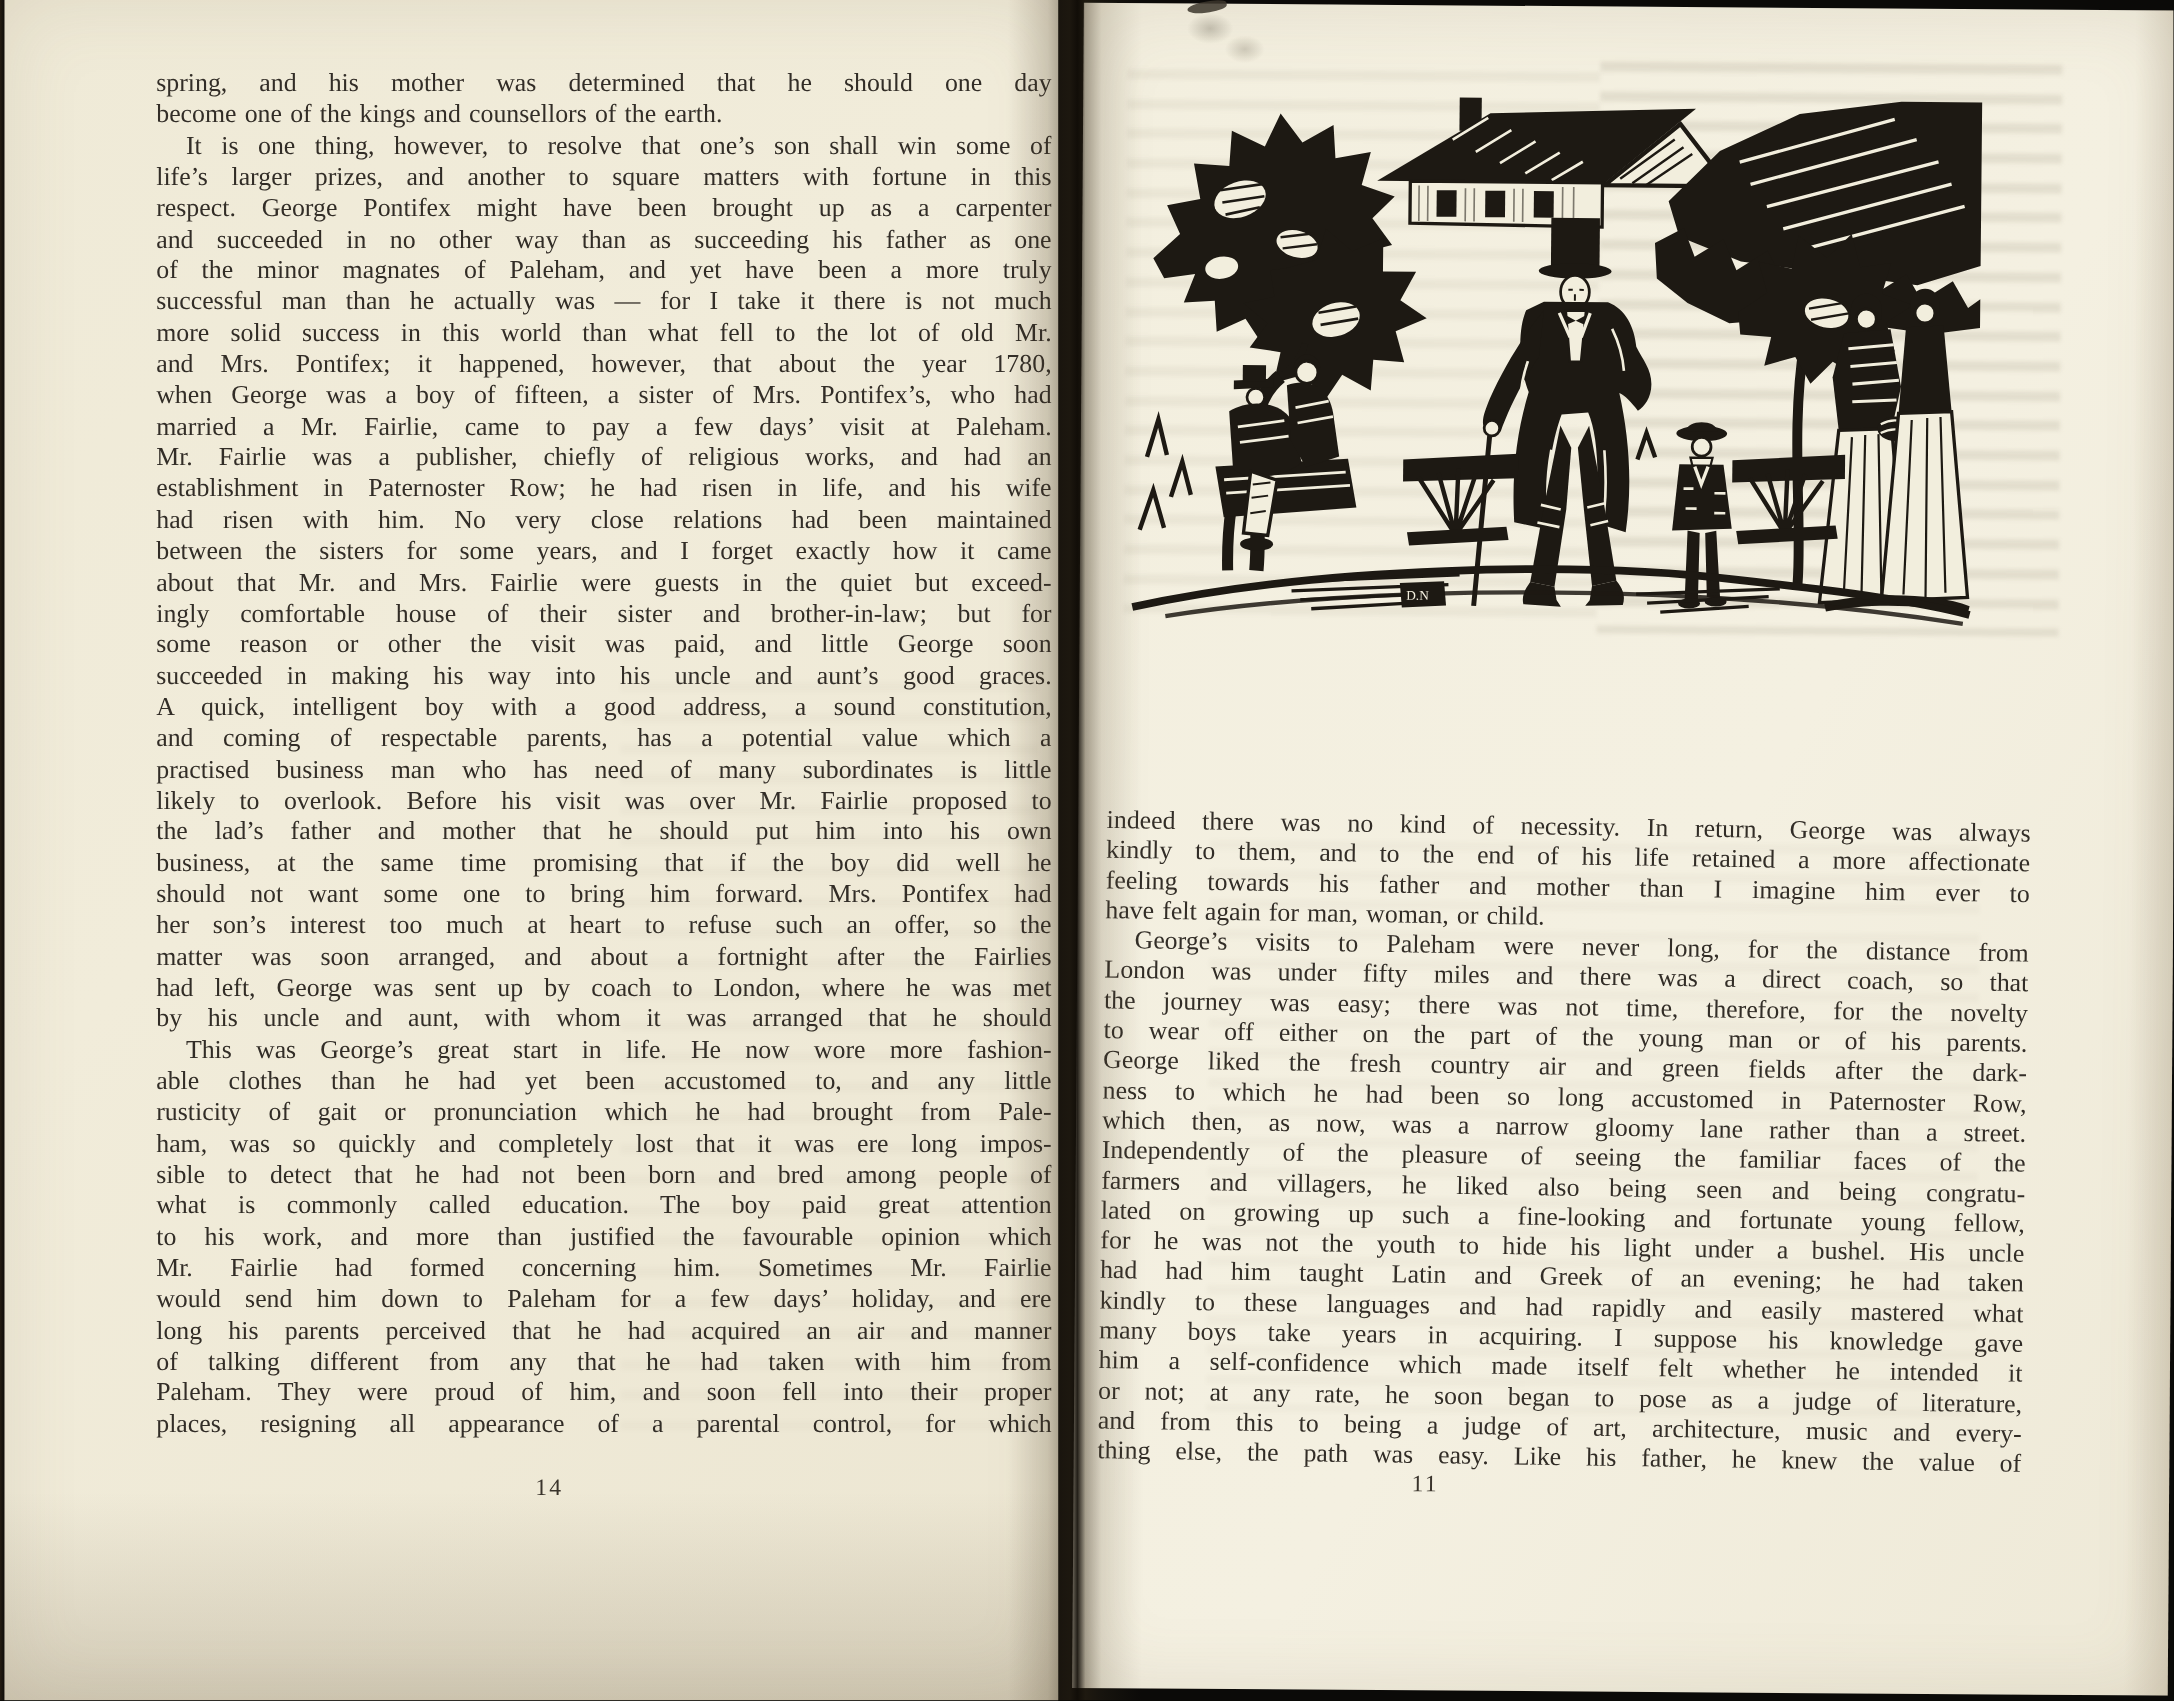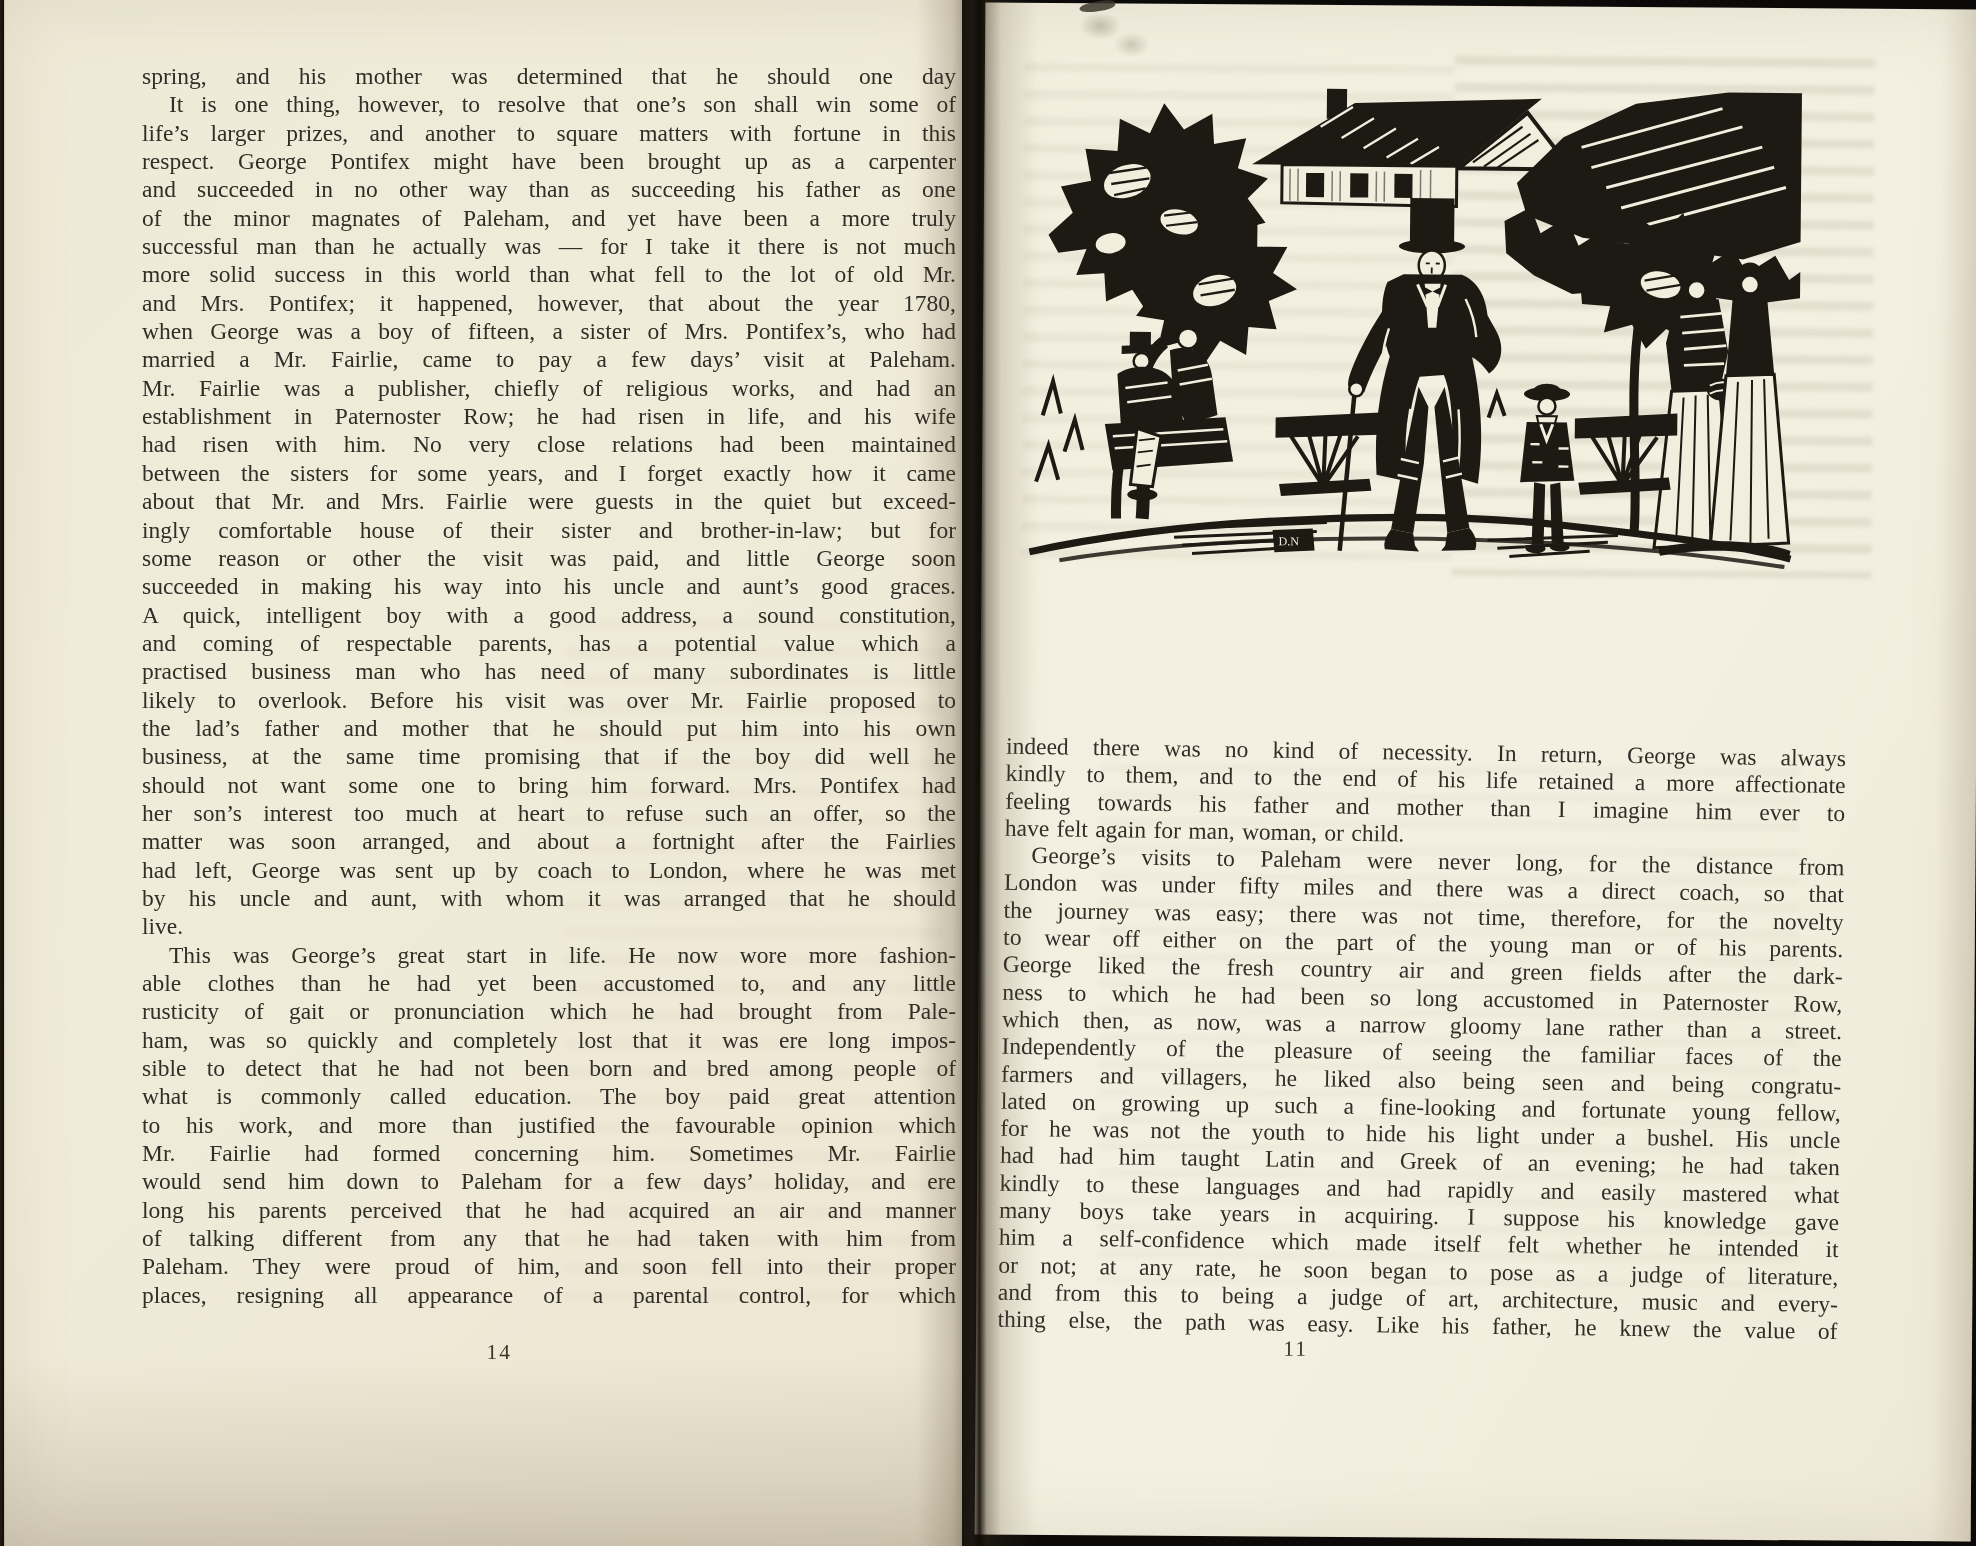--- a/index.html
+++ b/index.html
@@ -63,20 +63,21 @@
 </style>
 </head>
 <body>
 
 <div class="photo">
 
   <div class="page page-left">
     <div class="ghost-left"></div>
     <div class="textblock tb-left" id="left-text">
         <div class="line">spring, and his mother was determined that he should one day</div>
+        <div class="line noj">become one of the kings and counsellors of the earth.</div>
         <div class="line ind">It is one thing, however, to resolve that one’s son shall win some of</div>
         <div class="line">life’s larger prizes, and another to square matters with fortune in this</div>
         <div class="line">respect.  George Pontifex might have been brought up as a carpenter</div>
         <div class="line">and succeeded in no other way than as succeeding his father as one</div>
         <div class="line">of the minor magnates of Paleham, and yet have been a more truly</div>
         <div class="line">successful man than he actually was — for I take it there is not much</div>
         <div class="line">more solid success in this world than what fell to the lot of old Mr.</div>
         <div class="line">and Mrs. Pontifex; it happened, however, that about the year 1780,</div>
         <div class="line">when George was a boy of fifteen, a sister of Mrs. Pontifex’s, who had</div>
         <div class="line">married a Mr. Fairlie, came to pay a few days’ visit at Paleham.</div>
@@ -92,21 +93,20 @@
         <div class="line">and coming of respectable parents, has a potential value which a</div>
         <div class="line">practised business man who has need of many subordinates is little</div>
         <div class="line">likely to overlook.  Before his visit was over Mr. Fairlie proposed to</div>
         <div class="line">the lad’s father and mother that he should put him into his own</div>
         <div class="line">business, at the same time promising that if the boy did well he</div>
         <div class="line">should not want some one to bring him forward.  Mrs. Pontifex had</div>
         <div class="line">her son’s interest too much at heart to refuse such an offer, so the</div>
         <div class="line">matter was soon arranged, and about a fortnight after the Fairlies</div>
         <div class="line">had left, George was sent up by coach to London, where he was met</div>
         <div class="line">by his uncle and aunt, with whom it was arranged that he should</div>
-        <div class="line noj">live.</div>
         <div class="line ind">This was George’s great start in life.  He now wore more fashion-</div>
         <div class="line">able clothes than he had yet been accustomed to, and any little</div>
         <div class="line">rusticity of gait or pronunciation which he had brought from Pale-</div>
         <div class="line">ham, was so quickly and completely lost that it was ere long impos-</div>
         <div class="line">sible to detect that he had not been born and bred among people of</div>
         <div class="line">what is commonly called education.  The boy paid great attention</div>
         <div class="line">to his work, and more than justified the favourable opinion which</div>
         <div class="line">Mr. Fairlie had formed concerning him.  Sometimes Mr. Fairlie</div>
         <div class="line">would send him down to Paleham for a few days’ holiday, and ere</div>
         <div class="line">long his parents perceived that he had acquired an air and manner</div>

